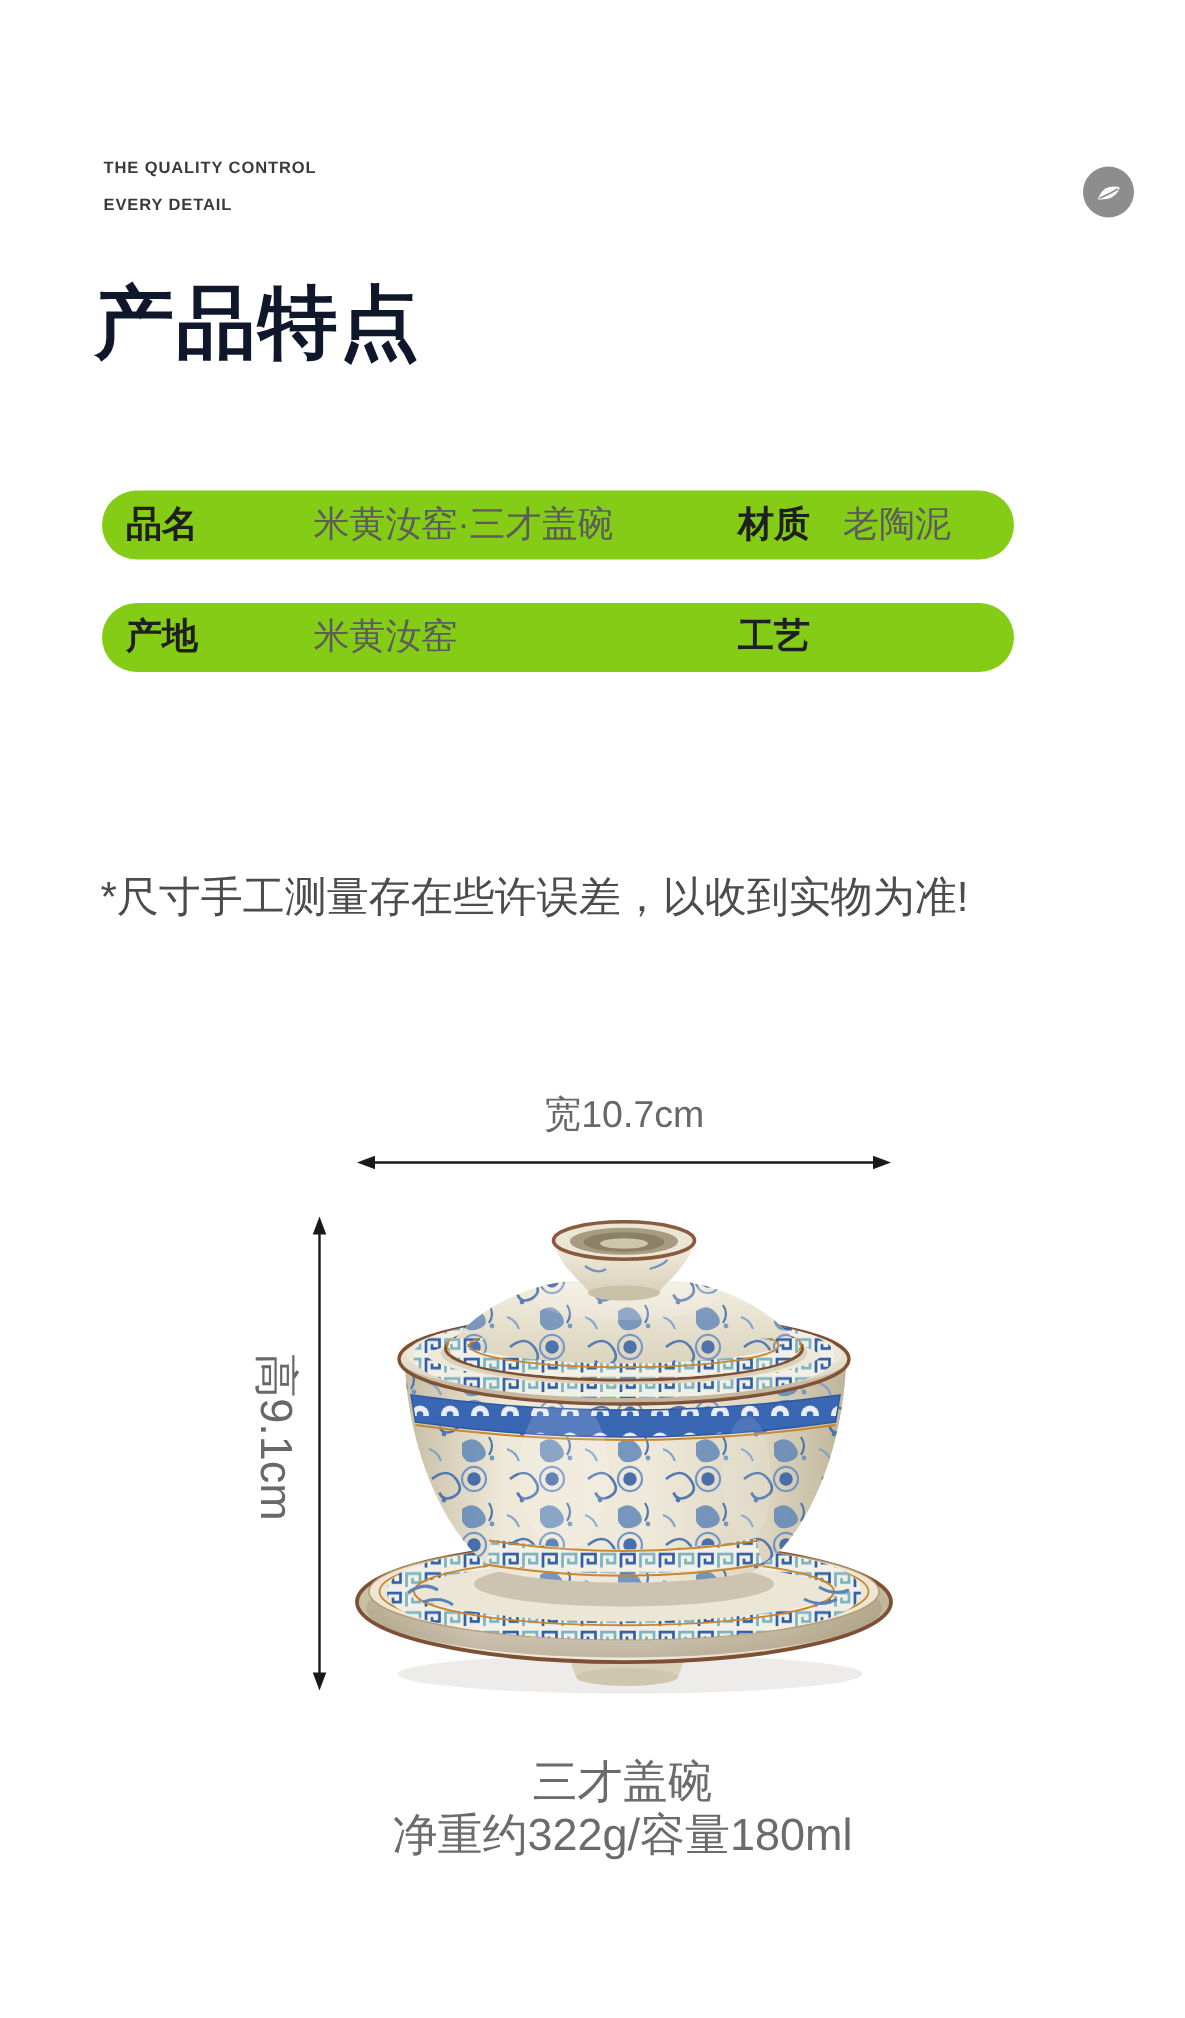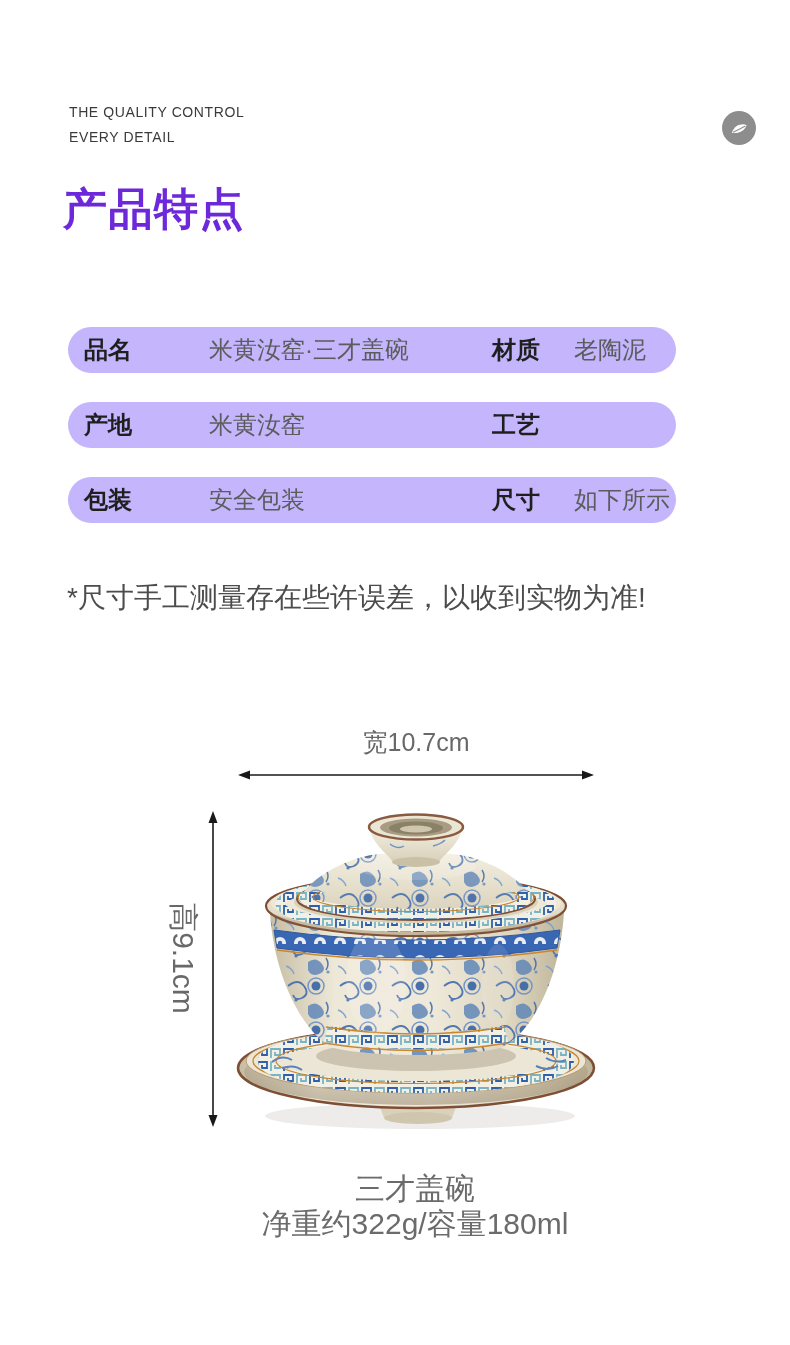--- a/index.html
+++ b/index.html
@@ -1,32 +1,32 @@
 <!DOCTYPE html>
 <html><head>
 <meta charset="utf-8">
 <style>
   html,body{margin:0;padding:0;background:#ffffff;}
   .page{
     position:relative;width:790px;height:1345px;background:#ffffff;
     font-family:"Liberation Sans","DejaVu Sans",sans-serif;overflow:hidden;
   }
-  .tagline{position:absolute;left:69px;top:106px;font-size:14px;color:#3a3a3a;letter-spacing:.6px;}
+  .tagline{position:absolute;left:69px;top:106px;font-size:11px;color:#3a3a3a;letter-spacing:.6px;font-weight:bold;}
   .tagline div{line-height:13px;margin-bottom:12px;}
   .logo{position:absolute;left:722px;top:111px;width:34px;height:34px;border-radius:50%;
     background:#8d8d8d;display:flex;align-items:center;justify-content:center;}
-  .page-title{position:absolute;left:63px;top:180px;margin:0;font-size:44px;font-weight:700;
-    color:#6d28d9;letter-spacing:1.5px;}
+  .page-title{position:absolute;left:63px;top:180px;margin:0;font-size:53px;font-weight:700;
+    color:#0f172a;letter-spacing:1.5px;}
   .specs{position:absolute;left:68px;top:327px;width:608px;}
-  .spec-row{position:relative;height:46px;background:#c4b5fd;border-radius:23px;margin-bottom:29px;font-size:24px;}
+  .spec-row{position:relative;height:46px;background:#84cc16;border-radius:23px;margin-bottom:29px;font-size:24px;}
   .spec-row span{position:absolute;top:0;line-height:46px;white-space:nowrap;}
   .sl{left:16px;font-weight:700;color:#1f1f1f;}
   .sv{left:97px;color:#5c5c5c;margin-left:44px;}
   .rl{left:424px;font-weight:700;color:#1f1f1f;}
-  .rv{left:506px;color:#5c5c5c;}
+  .rv{left:494px;color:#5c5c5c;}
   .note{position:absolute;left:67px;top:579px;font-size:28px;color:#4c4c4c;}
   .dim-width{position:absolute;left:237px;width:358px;top:726px;text-align:center;
     font-size:25px;color:#686868;}
   .h-arrow{position:absolute;left:237px;top:767px;}
   .v-arrow{position:absolute;left:205px;top:810px;}
   .dim-height{position:absolute;left:108px;top:941px;width:150px;height:34px;line-height:34px;
     text-align:center;font-size:30px;color:#686868;transform:rotate(90deg);}
   .product-svg{position:absolute;left:230px;top:800px;}
   .caption{position:absolute;left:20px;top:1171px;width:790px;text-align:center;
     color:#6b6b6b;font-size:30px;line-height:35px;}
@@ -54,26 +54,20 @@
     <div class="spec-row">
       <span class="sl">品名</span>
       <span class="sv">米黄汝窑·三才盖碗</span>
       <span class="rl">材质</span>
       <span class="rv">老陶泥</span>
     </div>
     <div class="spec-row">
       <span class="sl">产地</span>
       <span class="sv">米黄汝窑</span>
       <span class="rl">工艺</span>
-    </div>
-    <div class="spec-row">
-      <span class="sl">包装</span>
-      <span class="sv">安全包装</span>
-      <span class="rl">尺寸</span>
-      <span class="rv">如下所示</span>
     </div>
   </div>
 
   <div class="note">*尺寸手工测量存在些许误差，以收到实物为准!</div>
 
   <div class="dim-width">宽10.7cm</div>
 
   <svg class="h-arrow" width="358" height="16">
     <line x1="10" y1="8" x2="348" y2="8" stroke="#191919" stroke-width="1.6"></line>
     <path d="M1,8 L13,3.5 L13,12.5 Z" fill="#191919"></path>

